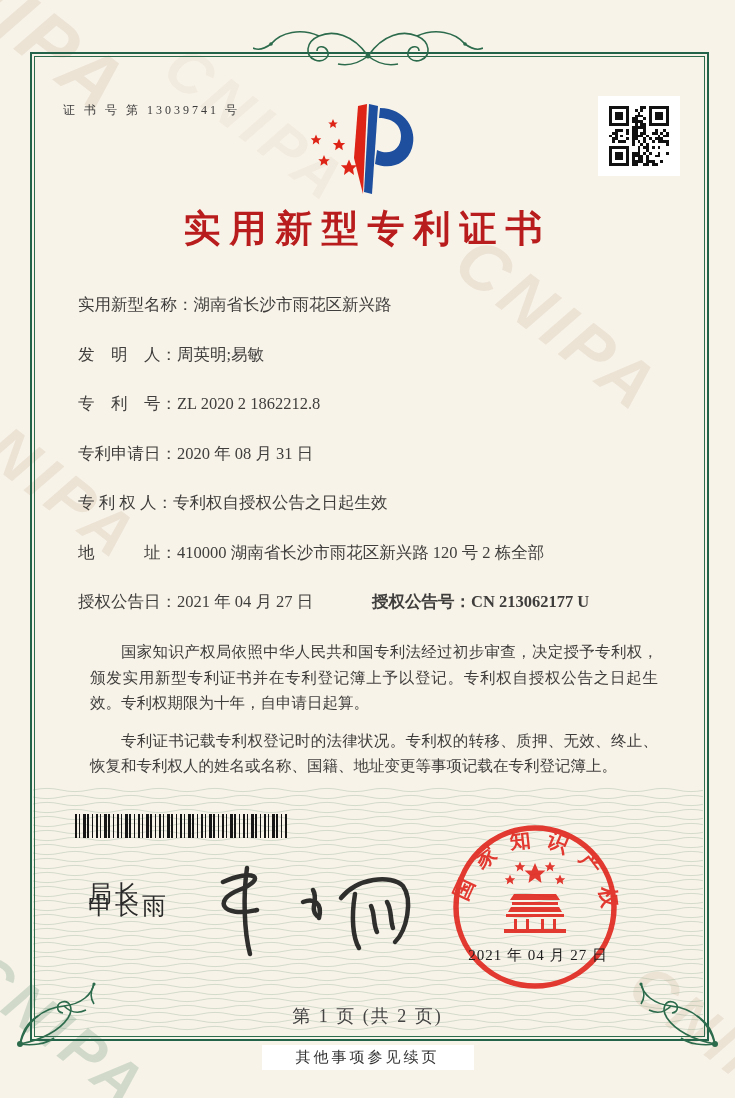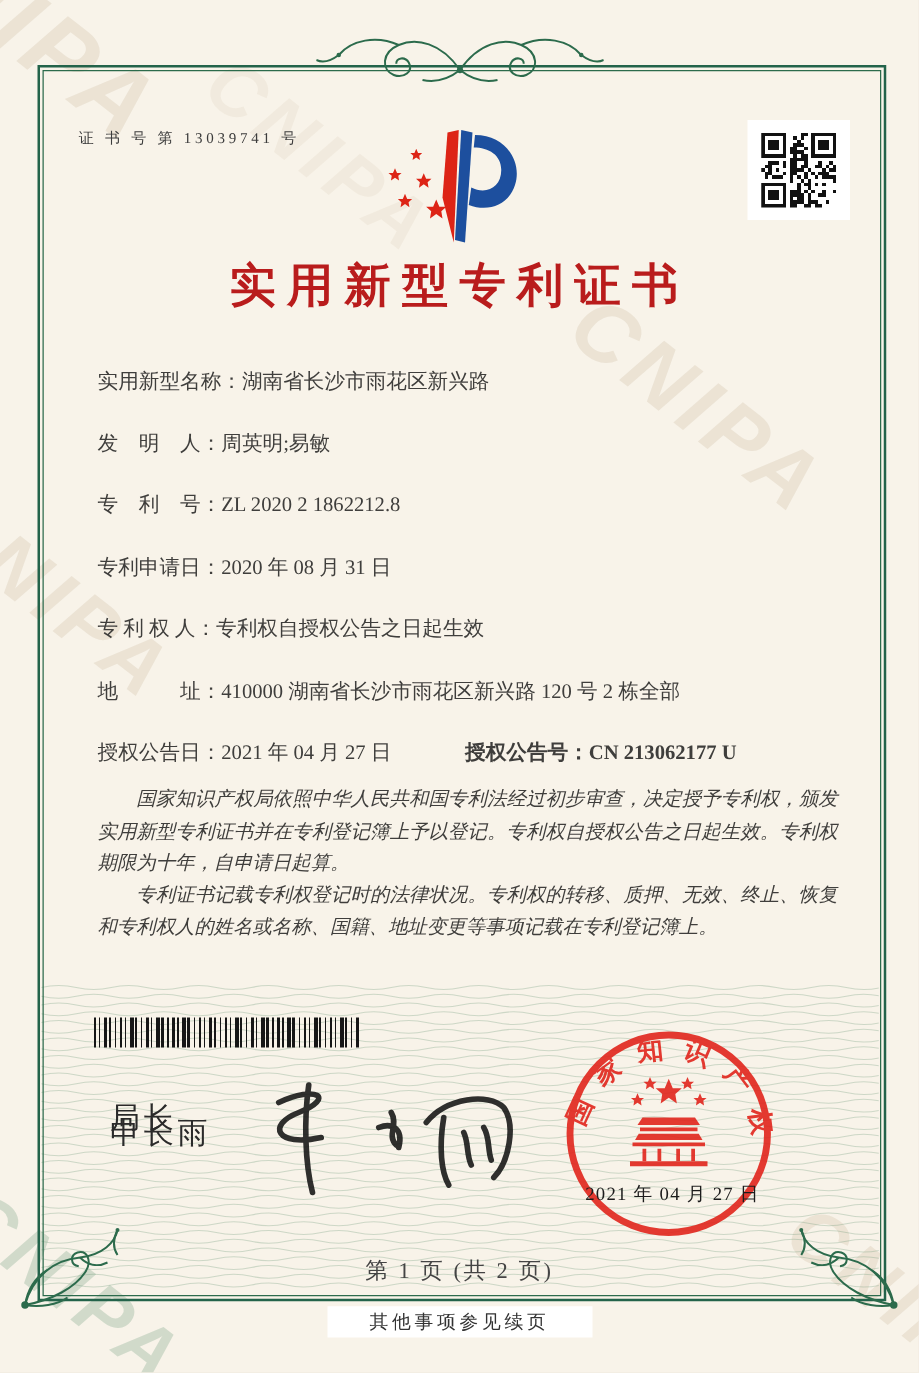--- a/index.html
+++ b/index.html
@@ -25,21 +25,21 @@
   .title{position:absolute;left:0;right:0;top:204px;text-align:center;
          font-size:37px;font-weight:bold;letter-spacing:9px;color:#b91c1c;}
   
   .fields{position:absolute;left:78px;top:294px;width:600px;font-size:16.5px;}
   .frow{position:relative;height:49.5px;white-space:nowrap;}
   .flabel{white-space:pre;}
   .grant-col2{position:absolute;left:294px;top:0;font-weight:bold;}
   
   .bodytext{position:absolute;left:78px;top:627px;width:592px;font-size:15.5px;
             line-height:25.5px;text-align:justify;color:#3f3e3c;}
-  .bodytext p{margin:0;text-indent:2em;font-style:italic;}
+  .bodytext p{margin:12px;text-indent:2em;}
   
   .barcode{position:absolute;left:75px;top:814px;width:213px;height:24px;
     background:repeating-linear-gradient(90deg,
       #161616 0 2px,rgba(0,0,0,0) 2px 4px,
       #161616 4px 5px,rgba(0,0,0,0) 5px 8px,
       #161616 8px 11px,rgba(0,0,0,0) 11px 12px,
       #161616 12px 14px,rgba(0,0,0,0) 14px 17px,
       #161616 17px 18px,rgba(0,0,0,0) 18px 21px);}
   
   .signer{position:absolute;left:88px;font-family:"Liberation Sans","DejaVu Sans",sans-serif;

